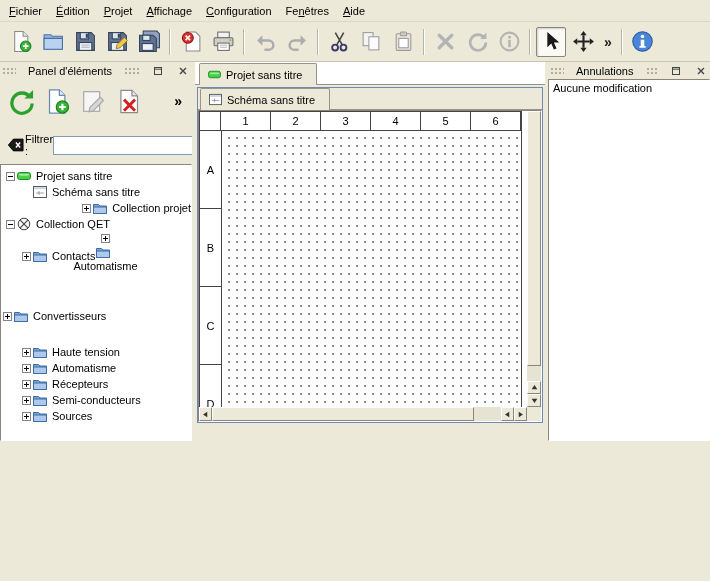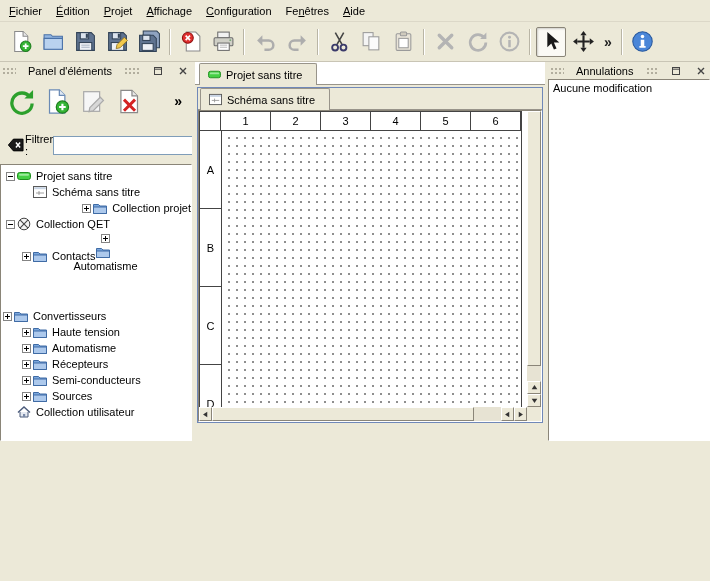--- a/index.html
+++ b/index.html
@@ -392,110 +392,99 @@
             </svg>
           </span>
           <span class="tree-icon">
             <svg viewBox="0 0 14 14">
               <path d="M0.5 3.5h5L7 5h6.5v7.5H0.5z" fill="#7ba7dd" stroke="#3f6ba5"></path>
               <path d="M0.5 6h13v6.5H0.5z" fill="#adc9ec" stroke="#3f6ba5"></path>
             </svg>
           </span>
           <span class="tree-label">Convertisseurs</span>
         </div>
+        <div class="tree-row" style="padding-left: 19px; margin-top: 20px;">
+          <span class="tree-expander">
+            <svg viewBox="0 0 9 9">
+              <rect x="0.5" y="0.5" width="8" height="8" fill="#fff" stroke="#848484"></rect>
+              <path d="M2 4.5h5" stroke="#000"></path>
+              <path d="M4.5 2v5" stroke="#000"></path>
+            </svg>
+          </span>
+          <span class="tree-icon">
+            <svg viewBox="0 0 14 14">
+              <path d="M0.5 3.5h5L7 5h6.5v7.5H0.5z" fill="#7ba7dd" stroke="#3f6ba5"></path>
+              <path d="M0.5 6h13v6.5H0.5z" fill="#adc9ec" stroke="#3f6ba5"></path>
+            </svg>
+          </span>
+          <span class="tree-label">Haute tension</span>
+        </div>
         <div class="tree-row" style="padding-left: 19px;">
           <span class="tree-expander">
             <svg viewBox="0 0 9 9">
               <rect x="0.5" y="0.5" width="8" height="8" fill="#fff" stroke="#848484"></rect>
               <path d="M2 4.5h5" stroke="#000"></path>
               <path d="M4.5 2v5" stroke="#000"></path>
             </svg>
           </span>
           <span class="tree-icon">
             <svg viewBox="0 0 14 14">
               <path d="M0.5 3.5h5L7 5h6.5v7.5H0.5z" fill="#7ba7dd" stroke="#3f6ba5"></path>
               <path d="M0.5 6h13v6.5H0.5z" fill="#adc9ec" stroke="#3f6ba5"></path>
             </svg>
           </span>
-          <span class="tree-label">Haute tension</span>
+          <span class="tree-label">Automatisme</span>
         </div>
         <div class="tree-row" style="padding-left: 19px;">
           <span class="tree-expander">
             <svg viewBox="0 0 9 9">
               <rect x="0.5" y="0.5" width="8" height="8" fill="#fff" stroke="#848484"></rect>
               <path d="M2 4.5h5" stroke="#000"></path>
               <path d="M4.5 2v5" stroke="#000"></path>
             </svg>
           </span>
           <span class="tree-icon">
             <svg viewBox="0 0 14 14">
               <path d="M0.5 3.5h5L7 5h6.5v7.5H0.5z" fill="#7ba7dd" stroke="#3f6ba5"></path>
               <path d="M0.5 6h13v6.5H0.5z" fill="#adc9ec" stroke="#3f6ba5"></path>
             </svg>
           </span>
-          <span class="tree-label">Automatisme</span>
+          <span class="tree-label">Récepteurs</span>
         </div>
         <div class="tree-row" style="padding-left: 19px;">
           <span class="tree-expander">
             <svg viewBox="0 0 9 9">
               <rect x="0.5" y="0.5" width="8" height="8" fill="#fff" stroke="#848484"></rect>
               <path d="M2 4.5h5" stroke="#000"></path>
               <path d="M4.5 2v5" stroke="#000"></path>
             </svg>
           </span>
           <span class="tree-icon">
             <svg viewBox="0 0 14 14">
               <path d="M0.5 3.5h5L7 5h6.5v7.5H0.5z" fill="#7ba7dd" stroke="#3f6ba5"></path>
               <path d="M0.5 6h13v6.5H0.5z" fill="#adc9ec" stroke="#3f6ba5"></path>
             </svg>
           </span>
-          <span class="tree-label">Récepteurs</span>
+          <span class="tree-label">Semi-conducteurs</span>
         </div>
         <div class="tree-row" style="padding-left: 19px;">
           <span class="tree-expander">
             <svg viewBox="0 0 9 9">
               <rect x="0.5" y="0.5" width="8" height="8" fill="#fff" stroke="#848484"></rect>
               <path d="M2 4.5h5" stroke="#000"></path>
               <path d="M4.5 2v5" stroke="#000"></path>
             </svg>
           </span>
           <span class="tree-icon">
             <svg viewBox="0 0 14 14">
               <path d="M0.5 3.5h5L7 5h6.5v7.5H0.5z" fill="#7ba7dd" stroke="#3f6ba5"></path>
               <path d="M0.5 6h13v6.5H0.5z" fill="#adc9ec" stroke="#3f6ba5"></path>
             </svg>
           </span>
-          <span class="tree-label">Semi-conducteurs</span>
-        </div>
-        <div class="tree-row" style="padding-left: 19px;">
-          <span class="tree-expander">
-            <svg viewBox="0 0 9 9">
-              <rect x="0.5" y="0.5" width="8" height="8" fill="#fff" stroke="#848484"></rect>
-              <path d="M2 4.5h5" stroke="#000"></path>
-              <path d="M4.5 2v5" stroke="#000"></path>
-            </svg>
-          </span>
-          <span class="tree-icon">
-            <svg viewBox="0 0 14 14">
-              <path d="M0.5 3.5h5L7 5h6.5v7.5H0.5z" fill="#7ba7dd" stroke="#3f6ba5"></path>
-              <path d="M0.5 6h13v6.5H0.5z" fill="#adc9ec" stroke="#3f6ba5"></path>
-            </svg>
-          </span>
           <span class="tree-label">Sources</span>
-        </div>
-        <div class="tree-row" style="padding-left: 3px;">
-          <span class="tree-expander"></span>
-          <span class="tree-icon">
-            <svg viewBox="0 0 14 14">
-              <path d="M1 7.5L7 2l6 5.5" fill="none" stroke="#4a5a7a" stroke-width="1.4"></path>
-              <path d="M3 7v5h8V7" fill="#e4e8f0" stroke="#4a5a7a"></path>
-              <rect x="6" y="9" width="2.2" height="3" fill="#7a8aa8"></rect>
-            </svg>
-          </span>
-          <span class="tree-label">Collection utilisateur</span>
         </div>
       </div>
   </div>
 
   <div class="vsplit" style="left:192px;"></div>
 
   <div class="center">
     <div class="project-tabbar">
       <div class="tab">
         <span class="tab-icon">

